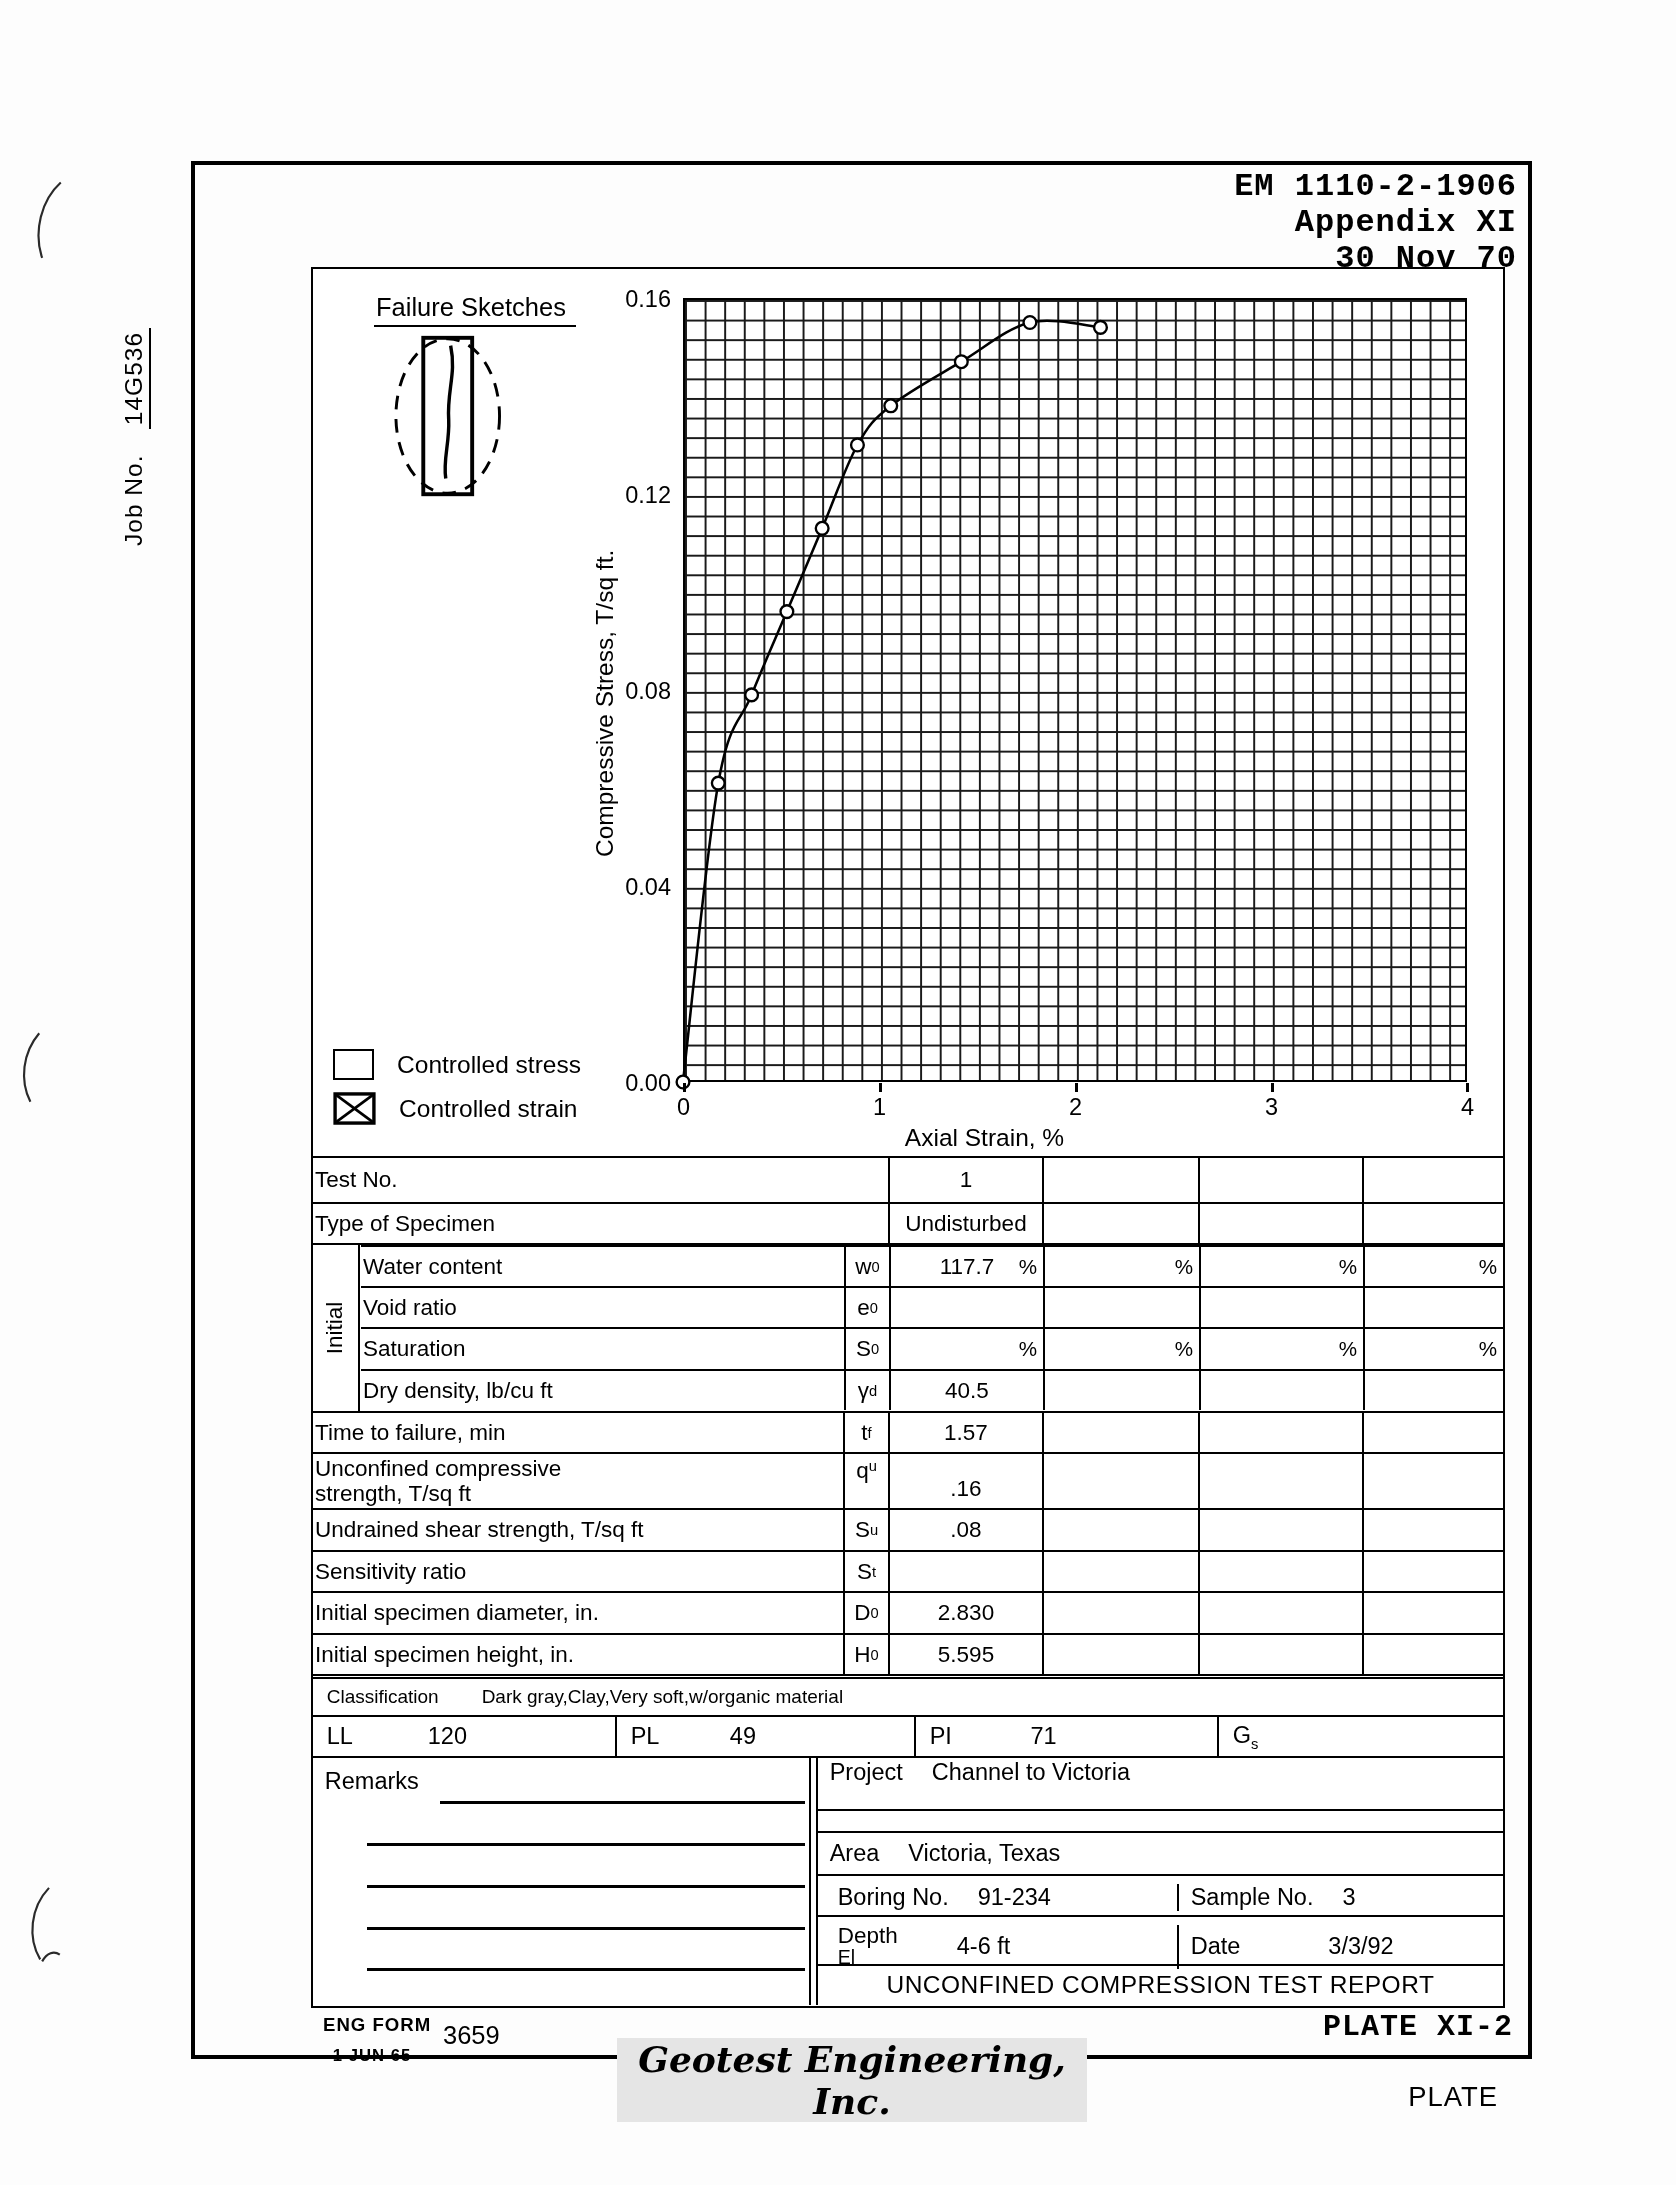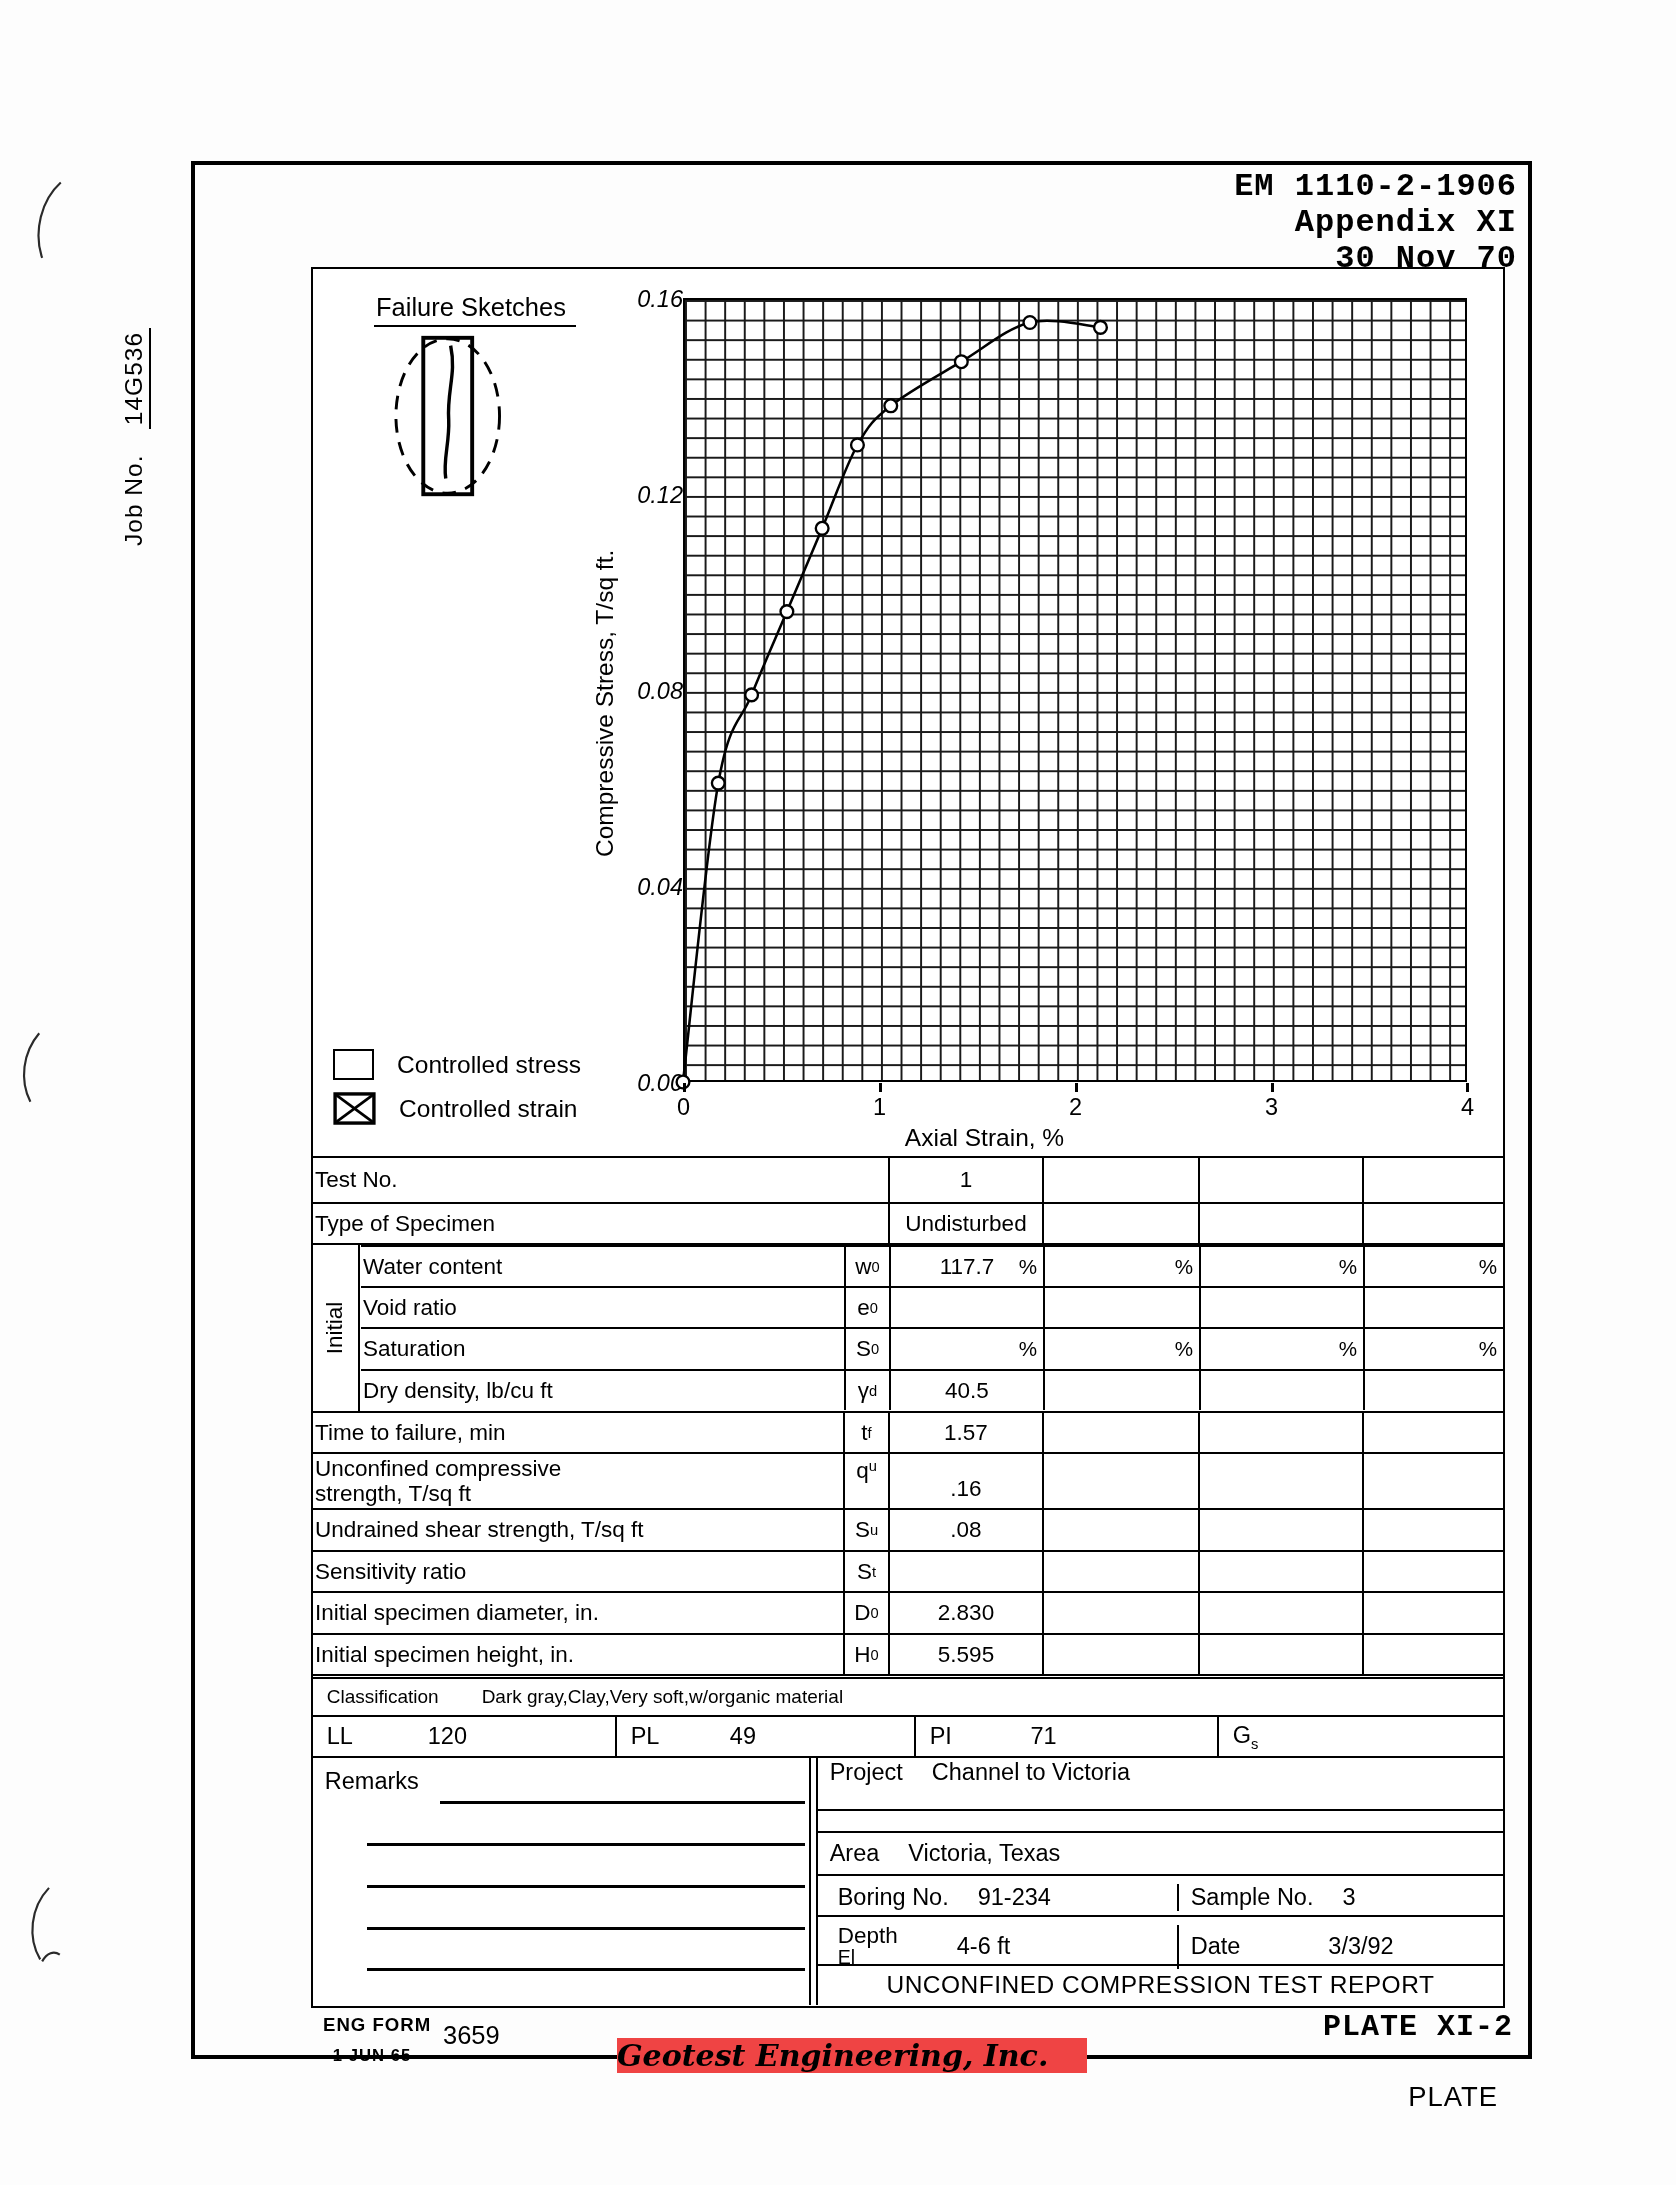--- a/index.html
+++ b/index.html
@@ -12,21 +12,21 @@
   .job-no .val{margin-left:25.5px;border-bottom:2.9px solid #000;padding:0 3.9px 2px 3.9px;}
   
   .form-box{position:absolute;left:311px;top:267px;width:1190px;height:1737px;border:2.9px solid #000;background:#fff;}
   .chart-section{position:relative;height:887px;border-bottom:2.9px solid #000;}
   .fs-label{position:absolute;left:61px;top:23.5px;font-size:25.5px;border-bottom:2.9px solid #000;padding:0 9.8px 3.9px 2px;}
   .sketch{position:absolute;left:71px;top:61px;}
   .plot-grid{position:absolute;left:370px;top:29px;width:784px;height:784px;box-sizing:border-box;border:2.5px solid #000;
     background-image:linear-gradient(to right,#1a1a1a 1.5px,transparent 1.5px),linear-gradient(to bottom,#1a1a1a 1.5px,transparent 1.5px);
     background-size:19.6px 19.6px;}
   .curve-svg{position:absolute;left:370px;top:29px;overflow:visible;}
-  .ytick{position:absolute;left:284px;width:86px;text-align:right;font-size:23.5px;font-style:italic;}
+  .ytick{position:absolute;left:272px;width:86px;text-align:right;font-size:23.5px;}
   .xtick{position:absolute;top:825px;width:43px;text-align:center;font-size:23.5px;}
   .tickstub{position:absolute;top:814px;width:2.5px;height:8.8px;background:#000;}
   .y-title{position:absolute;left:278px;top:588px;transform:rotate(-90deg);transform-origin:0 0;white-space:nowrap;font-size:24.5px;}
   .x-title{position:absolute;left:490px;top:855px;width:363px;text-align:center;font-size:24.5px;}
   .legend{position:absolute;left:19.6px;top:780px;}
   .legend-item{display:flex;align-items:center;margin-bottom:11.8px;font-size:24.5px;}
   .lbox{width:37px;height:27.4px;border:2.9px solid #000;margin-right:23.5px;background:#fff;}
   .legend-item svg{margin-right:23.5px;}
   
   .trow{display:grid;box-sizing:border-box;border-top:2.5px solid #000;align-items:center;font-size:22.5px;}
@@ -67,21 +67,21 @@
   .pc{height:100%;display:flex;align-items:center;box-sizing:border-box;}
   .pc + .pc{border-left:2.5px solid #000;}
   .ptitle{justify-content:center;font-size:24.5px;letter-spacing:0.5px;}
   .depth-stack{padding-left:11.8px;line-height:21.6px;font-size:22.5px;}
   .depth-stack .el{font-size:19.6px;}
   
   .eng-form{position:absolute;left:323px;top:2015px;display:flex;align-items:flex-start;}
   .ef-left{font-size:18.6px;line-height:20.6px;font-weight:bold;letter-spacing:1px;}
   .ef-left .d2{padding-left:9.8px;font-size:16.7px;margin-top:10px;}
   .ef-no{font-size:25.5px;margin-left:11.8px;margin-top:5.9px;}
-  .company{position:absolute;left:617px;top:2038px;width:470px;text-align:left;background:#ef4444;font-family:"DejaVu Serif",serif;font-style:italic;font-weight:bold;font-size:30px;z-index:3;}
+  .company{position:absolute;left:617px;top:2038px;width:470px;text-align:center;background:#e5e5e5;font-family:"DejaVu Serif",serif;font-style:italic;font-weight:bold;font-size:36px;z-index:3;}
   .plate-no{position:absolute;top:2010px;right:163px;font-family:"Liberation Mono",monospace;font-weight:bold;font-size:30px;letter-spacing:1px;}
   .plate-sm{position:absolute;top:2081px;right:178px;font-size:27.4px;letter-spacing:1px;}
   .artifacts{position:absolute;left:0;top:0;z-index:0;}
 </style>
 </head>
 <body>
 
 <div class="page">
 
   <svg class="artifacts" width="1676" height="2186" viewBox="0 0 1710 2230">

